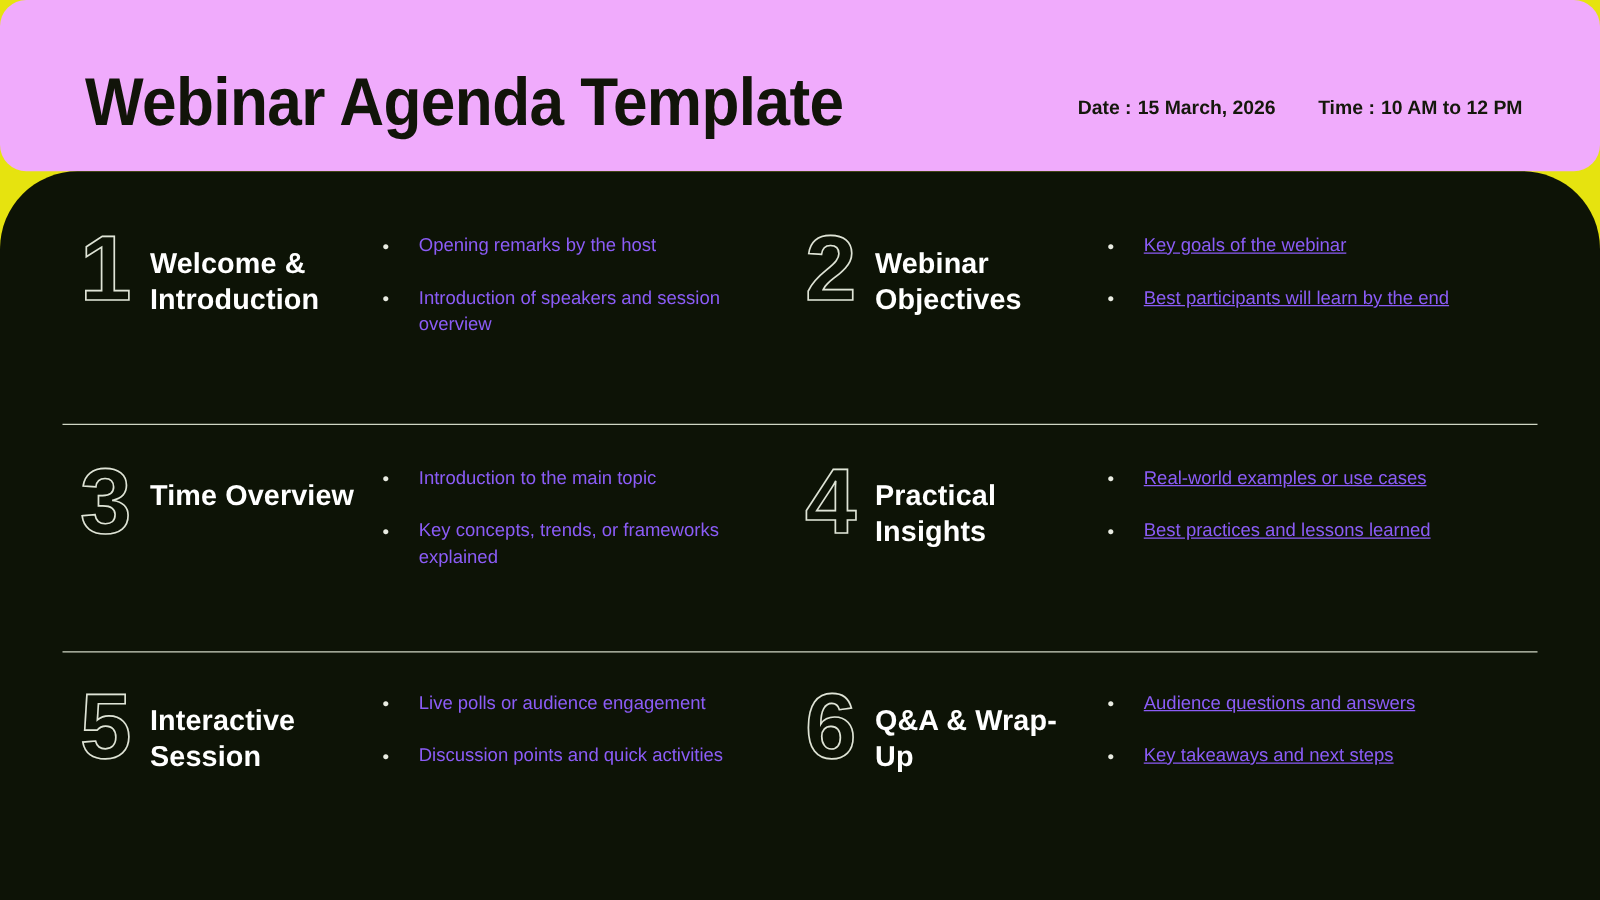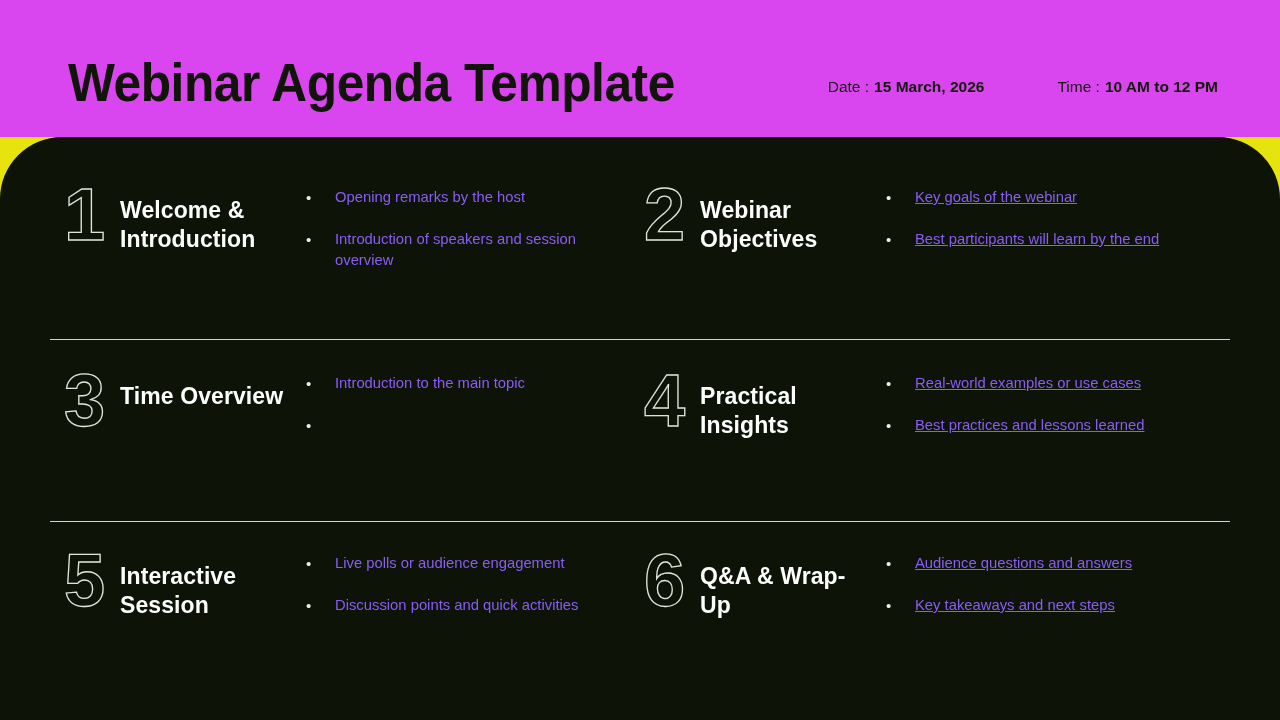--- a/index.html
+++ b/index.html
@@ -14,21 +14,22 @@
     background:#e6e30f;
     font-family:"Liberation Sans", sans-serif;
     position:relative;
   }
 
   
   .header {
     position:absolute;
     left:0; top:0;
     width:1280px; height:137px;
-    background:#d946ef;
+    background:#f0abfc;
+    border-radius:21px;
   }
 
   .page-title {
     position:absolute;
     left:68px; top:50px;
     font-family:"Liberation Sans Narrow","Liberation Sans", sans-serif;
     font-weight:700;
     font-size:54px;
     line-height:64px;
     letter-spacing:-0.5px;
@@ -46,21 +47,21 @@
     gap:34px;
     white-space:nowrap;
   }
   .meta-group {
     display:flex;
     align-items:baseline;
     gap:5px;
     font-size:15.5px;
     color:#15180c;
   }
-  .meta-label  { font-weight:400;margin-left:39px; }
+  .meta-label  { font-weight:700; }
   .meta-value  { font-weight:700; }
 
   
   .panel {
     position:absolute;
     left:0; top:137px;
     width:1280px; height:583px;
     background:#0d1306;
     border-top-left-radius:62px;
     border-top-right-radius:62px;
@@ -228,20 +229,21 @@
       <div class="agenda-item left">
         <div class="item-num">3</div>
         <div class="item-title">Time Overview</div>
         <div class="item-points">
           <div class="point">
             <span class="point-bullet">•</span>
             <span class="point-text">Introduction to the main topic</span>
           </div>
           <div class="point">
             <span class="point-bullet">•</span>
+            <span class="point-text">Key concepts, trends, or frameworks explained</span>
           </div>
         </div>
       </div>
 
       <div class="agenda-item right">
         <div class="item-num">4</div>
         <div class="item-title">Practical Insights</div>
         <div class="item-points">
           <div class="point">
             <span class="point-bullet">•</span>

